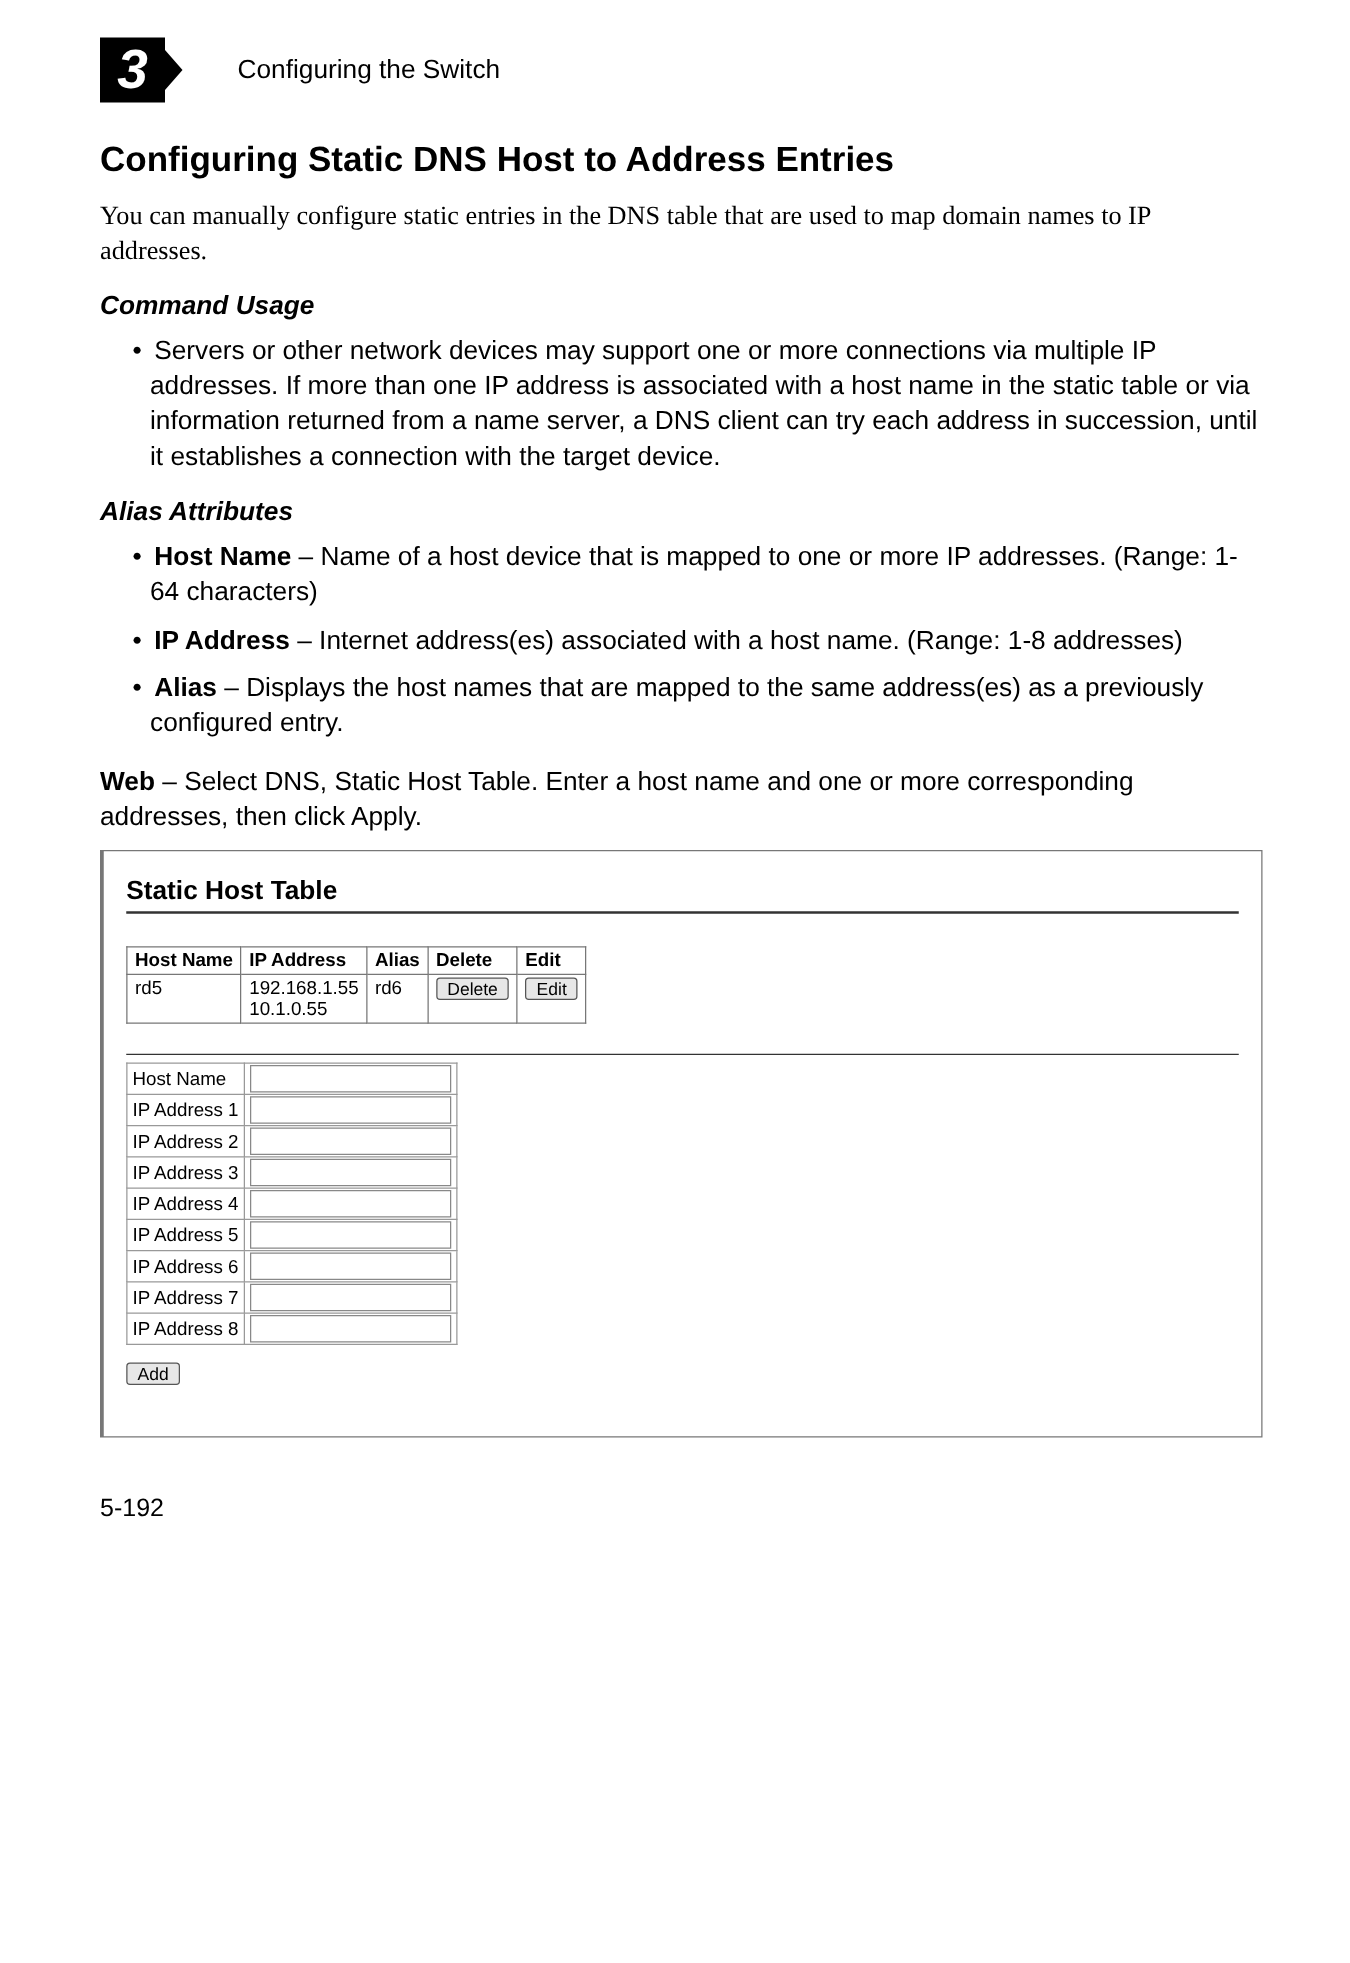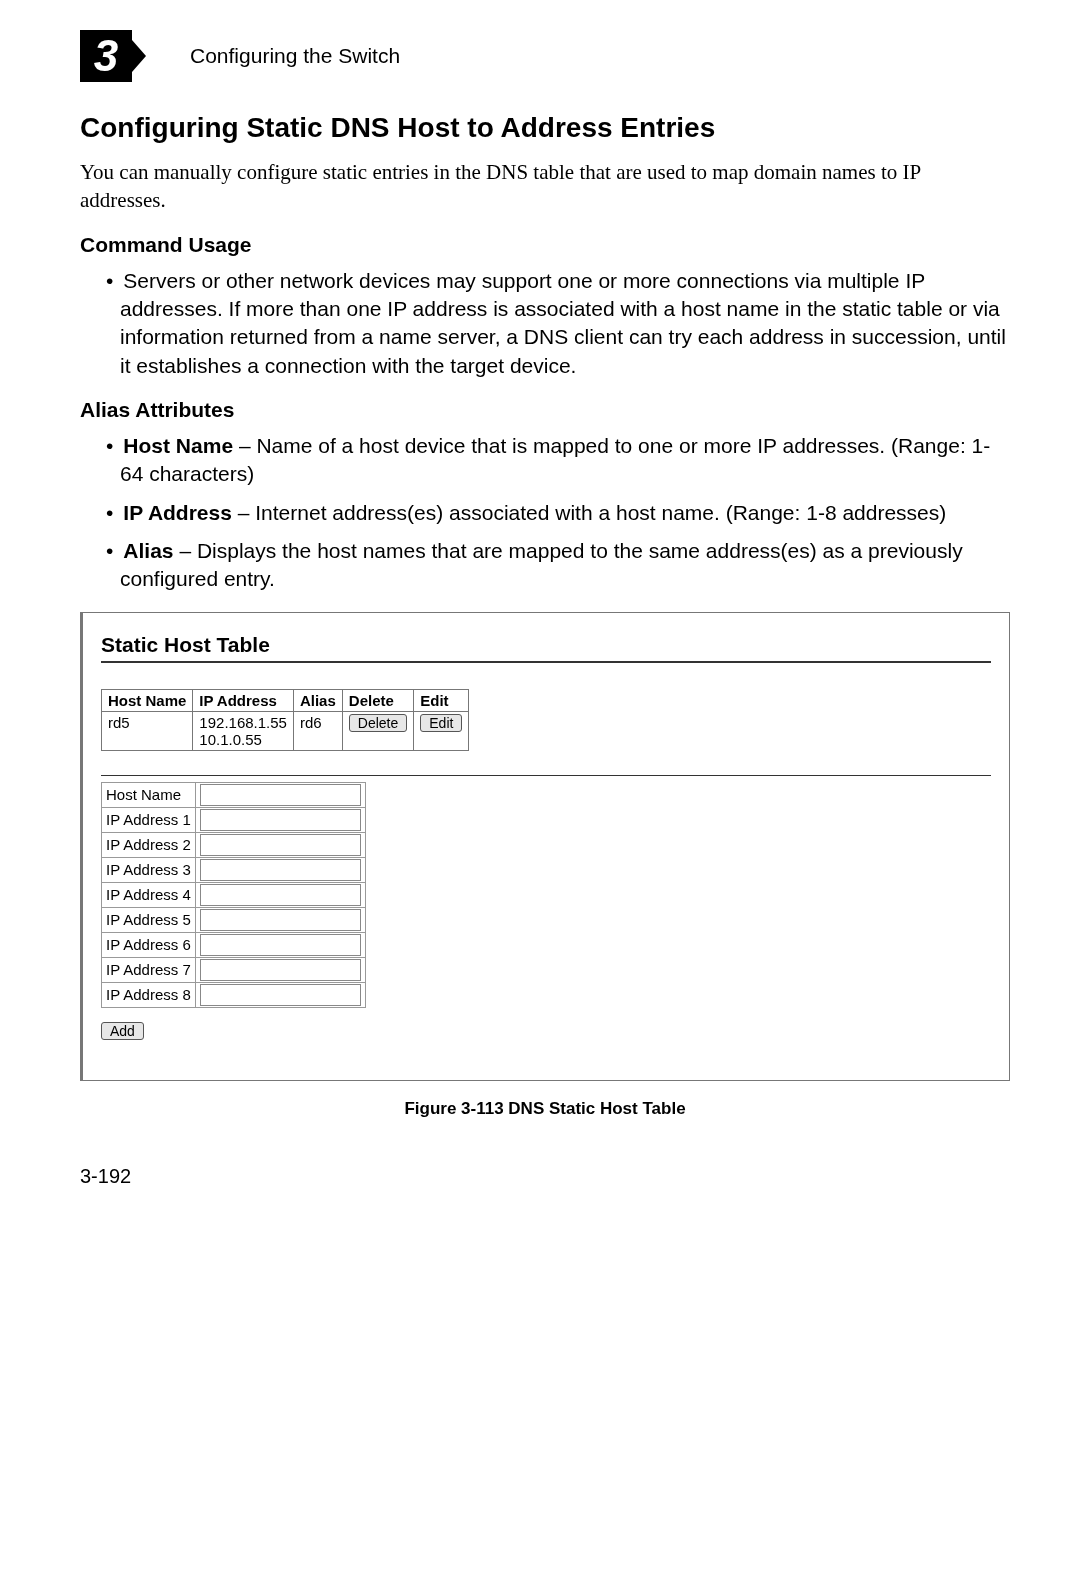--- a/index.html
+++ b/index.html
@@ -53,20 +53,21 @@
   p.intro {
     font-size: 21px;
     line-height: 1.35;
     margin: 0 0 18px 0;
     font-family: Liberation Serif, serif;
   }
   .subhead {
     font-size: 21px;
     font-weight: bold;
     margin: 0 0 10px 0;
+    font-style: italic;
   }
   ul.bullets {
     list-style: none;
     padding: 0;
     margin: 0 0 18px 0;
   }
   ul.bullets > li {
     font-size: 21px;
     line-height: 1.35;
     padding-left: 26px;
@@ -189,20 +190,23 @@
     <li>Servers or other network devices may support one or more connections via multiple IP addresses. If more than one IP address is associated with a host name in the static table or via information returned from a name server, a DNS client can try each address in succession, until it establishes a connection with the target device.</li>
   </ul>
 
   <div class="subhead">Alias Attributes</div>
   <ul class="bullets">
     <li><span class="bold">Host Name</span><span> – Name of a host device that is mapped to one or more IP addresses. (Range: 1-64 characters)</span></li>
     <li><span class="bold">IP Address</span><span> – Internet address(es) associated with a host name. (Range: 1-8 addresses)</span></li>
     <li><span class="bold">Alias</span><span> – Displays the host names that are mapped to the same address(es) as a previously configured entry.</span></li>
   </ul>
 
+  <p class="web-para">
+    <span class="bold">Web</span><span> – Select DNS, Static Host Table. Enter a host name and one or more corresponding addresses, then click Apply.</span>
+  </p>
 
   <div class="screenshot-box">
     <div class="sht-title">Static Host Table</div>
     <hr class="sht-hr">
 
     <table class="host-table">
       <tbody>
           <tr>
         <th>Host Name</th>
         <th>IP Address</th>
@@ -263,16 +267,15 @@
             <td><input type="text" style=""></td>
           </tr>
     </tbody>
       </table>
 
     <div class="add-btn-wrap">
       <span class="btn">Add</span>
     </div>
   </div>
 
-  <div class="figure-caption">Figure 3-113  DNS Static Host Table</div>
-
-  <div class="page-num">3-192</div>
+
+  <div class="page-num">5-192</div>
 </div>
 
 </body></html>

